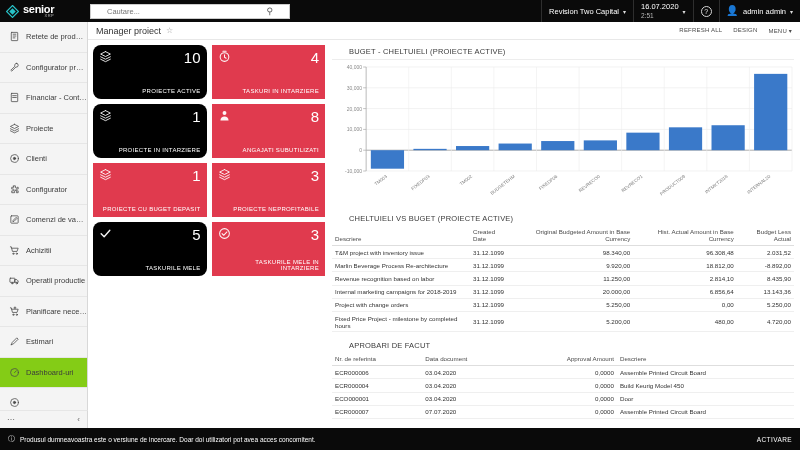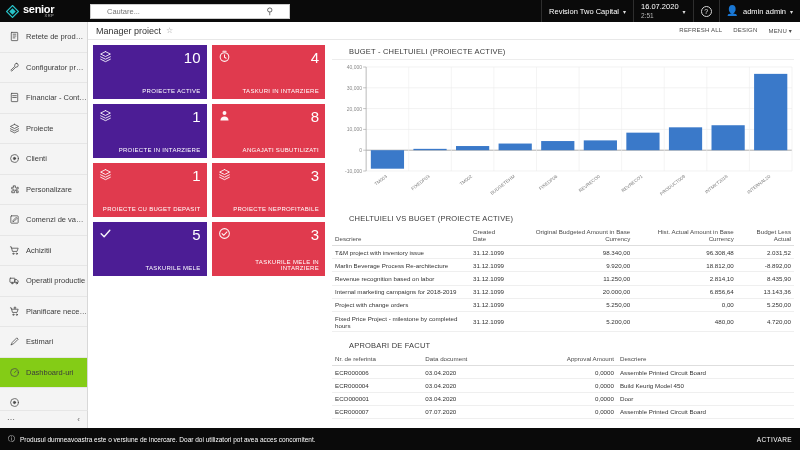--- a/index.html
+++ b/index.html
@@ -83,21 +83,21 @@
   .body { display: flex; padding: 5px 0 0 5px; }
   .leftcol { width: 232px; flex: none; }
   .rightcol { flex: 1; padding-left: 7px; padding-right: 6px; }
 
   
   .tiles { display: grid; grid-template-columns: 1fr 1fr; gap: 5px; }
   .tile {
     height: 54px; padding: 5px 6px; color: #fff; position: relative;
     display: flex; flex-direction: column; justify-content: space-between;
   }
-  .tile.green { background: #4c1d95; }
+  .tile.green { background: #000000; border-radius: 8px; }
   .tile.red { background: #e03a4e; }
   .tile-top { display: flex; align-items: flex-start; justify-content: space-between; }
   .tile-ic { width: 13px; height: 13px; opacity: .95; }
   .tile-ic svg { display: block; }
   .tile-val { font-size: 15px; font-weight: 400; line-height: 1; }
   .tile-lbl { font-size: 6px; text-align: right; letter-spacing: .3px; }
 
   .tiles2 { display: grid; grid-template-columns: 1fr 1fr; gap: 5px; margin-top: 5px; }
 
   
@@ -223,21 +223,21 @@
           </svg>
         </span>
     <span class="nav-lbl">Clienti</span>
   </div>
   <div class="nav-item">
     <span class="nav-ic">
           <svg viewBox="0 0 24 24" width="11" height="11" fill="none" stroke="currentColor" stroke-width="1.7" stroke-linecap="round" stroke-linejoin="round">
             <path d="M10 4h4v3a2 2 0 104 0h2v4h-3a2 2 0 100 4h3v4h-4v-3a2 2 0 10-4 0v3H6v-4h3a2 2 0 100-4H6V7h4z"></path>
           </svg>
         </span>
-    <span class="nav-lbl">Personalizare</span>
+    <span class="nav-lbl">Configurator</span>
   </div>
   <div class="nav-item">
     <span class="nav-ic">
           <svg viewBox="0 0 24 24" width="11" height="11" fill="none" stroke="currentColor" stroke-width="1.7" stroke-linecap="round" stroke-linejoin="round">
             <rect x="4" y="4" width="16" height="16" rx="1.5"></rect>
             <path d="M15 8l-6 6-.6 2.6L11 16l6-6z"></path>
           </svg>
         </span>
     <span class="nav-lbl">Comenzi de vanzare</span>
   </div>

